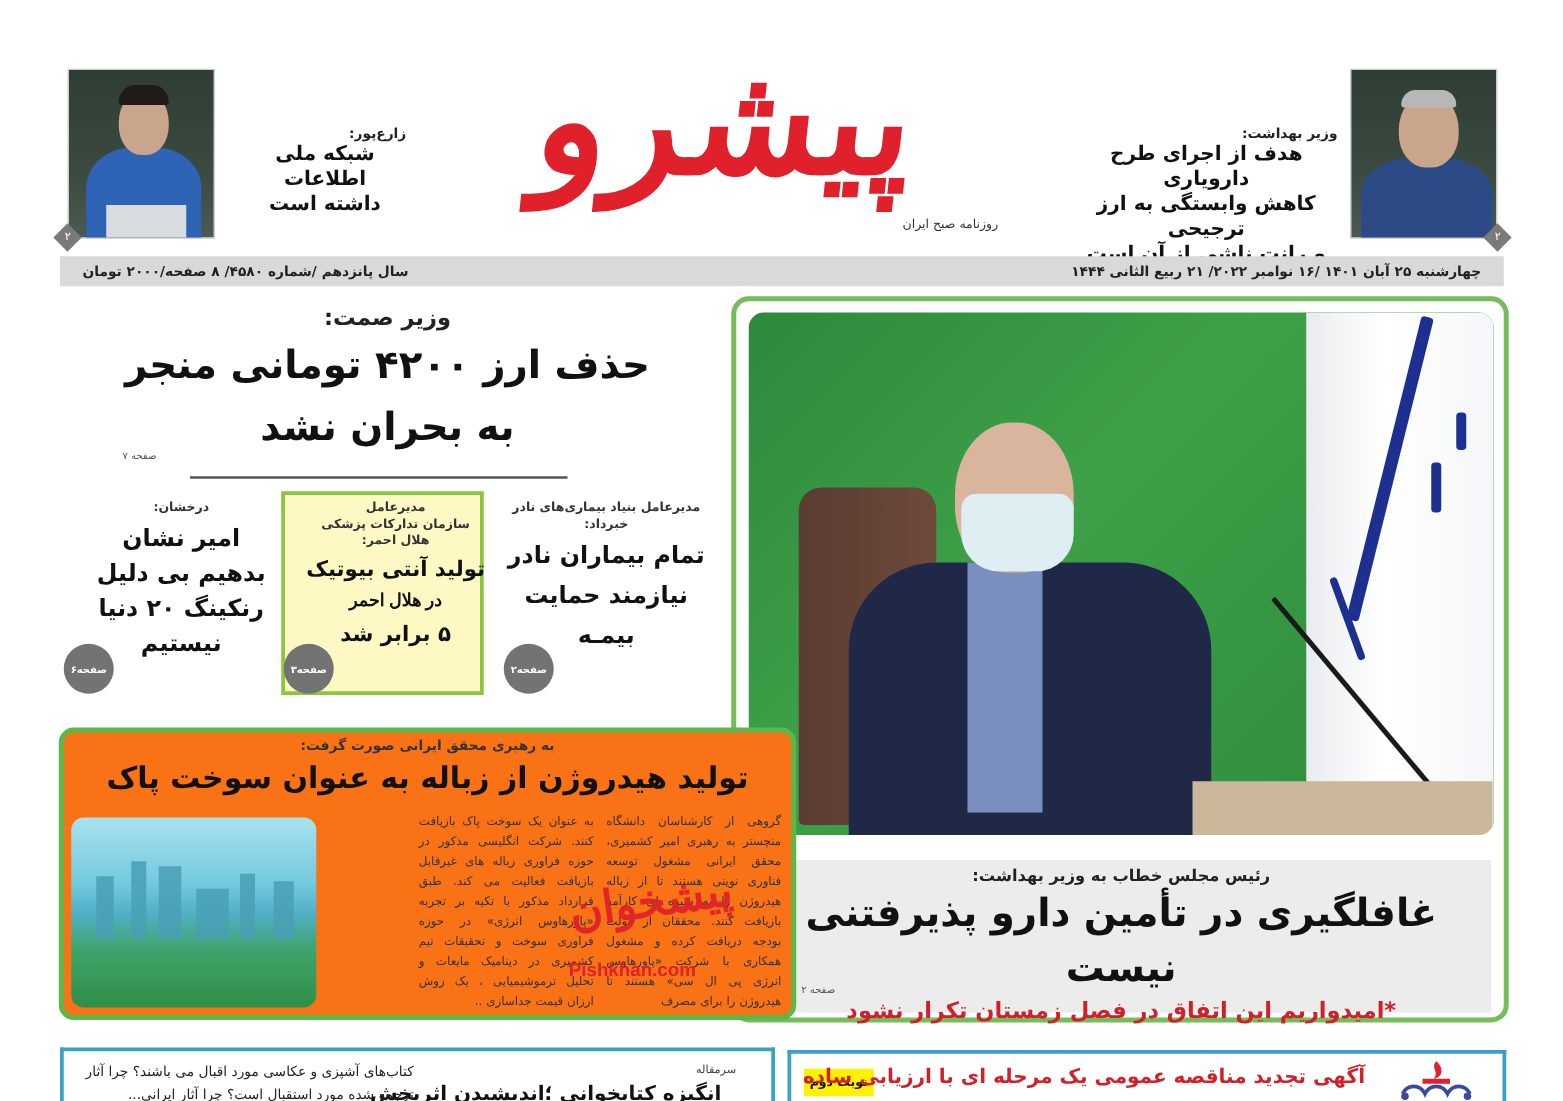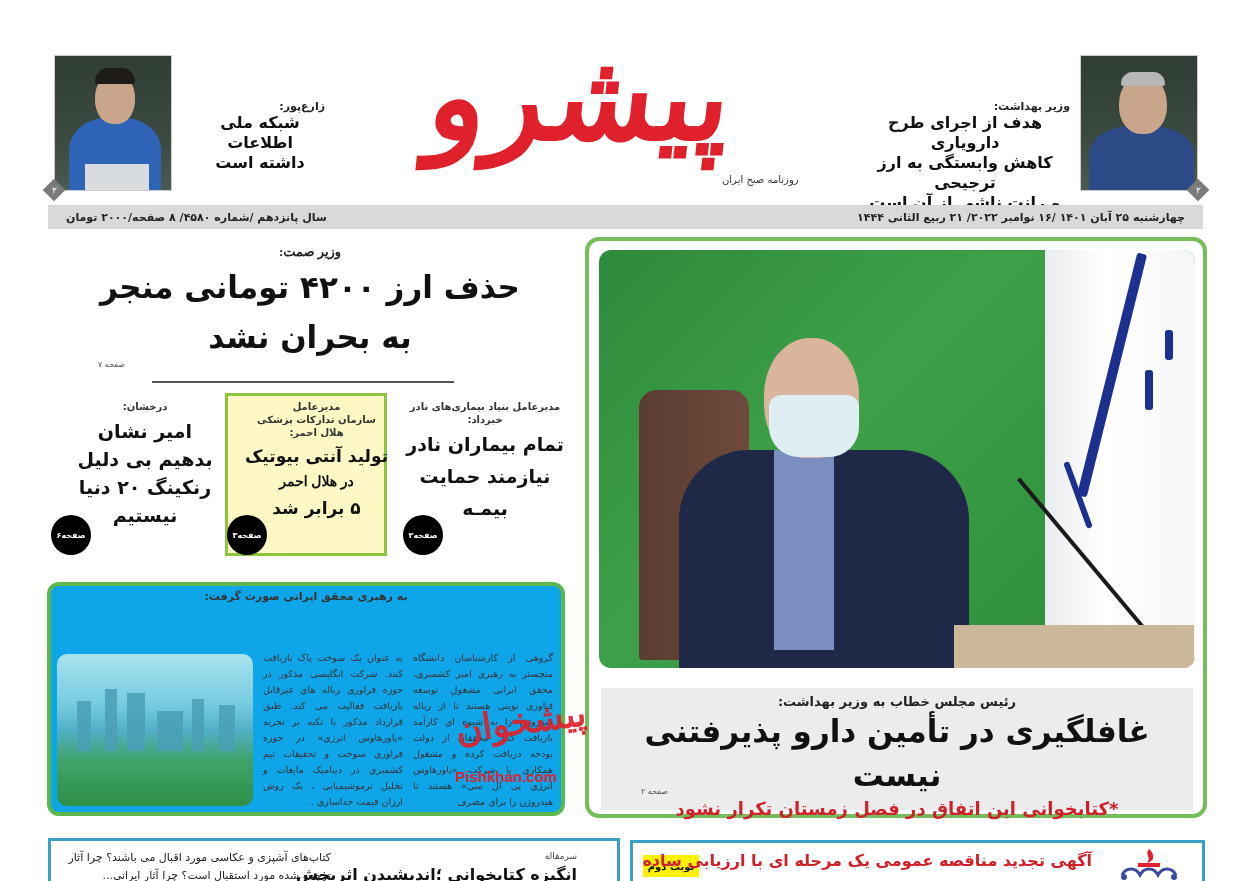--- a/index.html
+++ b/index.html
@@ -41,46 +41,46 @@
   .desk { position: absolute; left: 355px; top: 375px; width: 240px; height: 50px; background: #cbb79a; }
 
   .feature-caption { position: absolute; left: 12px; top: 447px; width: 592px; height: 122px; background: #ececec; text-align: center; }
   .feature-caption .kicker { font-size: 13px; font-weight: bold; margin-top: 6px; color: #222; }
   .feature-caption .headline { font-size: 31px; font-weight: bold; line-height: 44px; color: #111; letter-spacing: -0.5px; }
   .feature-caption .sub { font-size: 18px; font-weight: bold; color: #d2202a; line-height: 24px; }
   .feature-caption .pageref { position: absolute; left: 40px; bottom: 14px; font-size: 8px; color: #555; }
 
   
   .lead { position: absolute; left: 60px; top: 244px; width: 500px; text-align: center; }
-  .lead .kicker { font-size: 13px; font-weight: bold; color: #222; font-family: Liberation Serif, serif; }
+  .lead .kicker { font-size: 18px; font-weight: bold; color: #222; }
   .lead .headline { font-size: 31px; font-weight: bold; line-height: 46px; color: #111; margin-top: 4px; }
   .lead .pageref { position: absolute; left: 38px; top: 116px; font-size: 8px; color: #555; }
   .rule { position: absolute; left: 152px; top: 381px; width: 302px; height: 2px; background: #555; }
 
   .brief { position: absolute; top: 400px; text-align: center; }
   .brief .kicker { font-size: 10px; font-weight: bold; color: #333; line-height: 13px; }
   .brief .headline { font-size: 19px; font-weight: bold; line-height: 28px; color: #111; margin-top: 4px; }
   .brief-yellow { position: absolute; left: 225px; top: 393px; width: 162px; height: 163px; background: #fdf8c4; border: 3px solid #8cc63f; }
-  .page-circle { position: absolute; width: 40px; height: 40px; border-radius: 50%; background: #000000; color: #fff; font-size: 8px; font-weight: bold; display: flex; align-items: center; justify-content: center; }
-
-  
-  .hydro { position: absolute; left: 47px; top: 582px; width: 518px; height: 234px; border: 4px solid #5cb84a; border-radius: 12px; background: #0ea5e9; }
+  .page-circle { position: absolute; width: 40px; height: 40px; border-radius: 50%; background: #737373; color: #fff; font-size: 8px; font-weight: bold; display: flex; align-items: center; justify-content: center; }
+
+  
+  .hydro { position: absolute; left: 47px; top: 582px; width: 590px; height: 234px; border: 4px solid #5cb84a; border-radius: 12px; background: #f97316; }
   .hydro .kicker { position: absolute; top: 4px; width: 100%; text-align: center; font-size: 11px; font-weight: bold; color: #333; }
   .hydro .headline { position: absolute; top: 22px; width: 100%; text-align: center; font-size: 24px; font-weight: bold; color: #111; }
   .hydro .col { position: absolute; top: 64px; width: 140px; font-size: 9.5px; line-height: 16px; color: #333; text-align: justify; }
   .hydro .col1 { right: 8px; }
   .hydro .col2 { right: 158px; }
   .hydro-photo { position: absolute; left: 6px; top: 68px; width: 196px; height: 152px; border-radius: 10px; overflow: hidden; background: linear-gradient(180deg, #a9e2ee 0%, #73c9de 35%, #52b0c7 50%, #3fa36a 70%, #2f8f48 100%); }
   .bldg { position: absolute; bottom: 55px; background: #4a9fb5; opacity: 0.85; }
   .watermark { position: absolute; left: 455px; top: 700px; color: #e0202a; font-size: 36px; font-weight: bold; transform: rotate(-8deg); opacity: 0.92; font-family: "DejaVu Serif", serif; }
   .watermark-en { position: absolute; left: 455px; top: 768px; color: #e0202a; font-size: 15px; font-weight: bold; font-family: "Liberation Sans", sans-serif; direction: ltr; }
 
   
   .bottom-left { position: absolute; left: 48px; top: 838px; width: 572px; height: 50px; border: 3px solid #3aa0c8; border-bottom: none; background: #fff; }
-  .bottom-left .editorial-label { position: absolute; right: 40px; top: 10px; font-size: 9px; color: #444; margin-left: 12px; }
+  .bottom-left .editorial-label { position: absolute; right: 28px; top: 10px; font-size: 9px; color: #444; margin-left: 12px; }
   .bottom-left .editorial-title { position: absolute; right: 40px; top: 24px; font-size: 16px; font-weight: bold; color: #111; }
   .bottom-left .editorial-body { position: absolute; left: 10px; top: 8px; width: 270px; font-size: 11px; color: #222; line-height: 18px; }
   .bottom-right { position: absolute; left: 630px; top: 840px; width: 575px; height: 50px; border: 3px solid #3aa0c8; border-bottom: none; background: #fff; }
   .ad-title { position: absolute; right: 110px; top: 8px; font-size: 16px; font-weight: bold; color: #d2202a; white-space: nowrap; }
   .ad-badge { position: absolute; left: 10px; top: 12px; width: 56px; height: 22px; background: #fff200; font-size: 10px; font-weight: bold; color: #111; display: flex; align-items: center; justify-content: center; }
   .ad-logo { position: absolute; right: 18px; top: 4px; width: 70px; height: 40px; }
 </style>
 </head>
 <body>
 
@@ -138,21 +138,21 @@
     <div class="suit"></div>
     <div class="shirt"></div>
     <div class="head-main"></div>
     <div class="mask"></div>
     <div class="mic"></div>
     <div class="desk"></div>
   </div>
   <div class="feature-caption">
     <div class="kicker">رئیس مجلس خطاب به وزیر بهداشت:</div>
     <div class="headline">غافلگیری در تأمین دارو پذیرفتنی نیست</div>
-    <div class="sub">*کتابخوانی این اتفاق در فصل زمستان تکرار نشود</div>
+    <div class="sub">*امیدواریم این اتفاق در فصل زمستان تکرار نشود</div>
     <div class="pageref">صفحه ۲</div>
   </div>
 </div>
 
 <div class="lead">
   <div class="kicker">وزیر صمت:</div>
   <div class="headline">حذف ارز ۴۲۰۰ تومانی منجر</div>
   <div class="headline">به بحران نشد</div>
   <div class="pageref">صفحه ۷</div>
 </div>
@@ -182,20 +182,21 @@
   <div class="kicker">درخشان:</div>
   <div class="headline">امیر نشان</div>
   <div class="headline" style="margin-top:0;">بدهیم بی دلیل</div>
   <div class="headline" style="margin-top:0;">رنکینگ ۲۰ دنیا</div>
   <div class="headline" style="margin-top:0;">نیستیم</div>
 </div>
 <div class="page-circle" style="left:51px;top:515px;">صفحه۶</div>
 
 <div class="hydro">
   <div class="kicker">به رهبری محقق ایرانی صورت گرفت:</div>
+  <div class="headline">تولید هیدروژن از زباله به عنوان سوخت پاک</div>
   <div class="col col1">گروهی از کارشناسان دانشگاه منچستر به رهبری امیر کشمیری، محقق ایرانی مشغول توسعه فناوری نوینی هستند تا از زباله هیدروژن را به شیوه ای کارآمد بازیافت کنند. محققان از دولت بودجه دریافت کرده و مشغول همکاری با شرکت «پاورهاوس انرژی پی ال سی» هستند تا هیدروژن را برای مصرف</div>
   <div class="col col2">به عنوان یک سوخت پاک بازیافت کنند. شرکت انگلیسی مذکور در حوزه فراوری زباله های غیرقابل بازیافت فعالیت می کند. طبق قرارداد مذکور با تکیه بر تجربه «پاورهاوس انرژی» در حوزه فراوری سوخت و تحقیقات تیم کشمیری در دینامیک مایعات و تحلیل ترموشیمیایی ، یک روش ارزان قیمت جداسازی ..</div>
   <div class="hydro-photo">
     <div class="bldg" style="left:20px;width:14px;height:50px;"></div>
     <div class="bldg" style="left:48px;width:12px;height:62px;"></div>
     <div class="bldg" style="left:70px;width:18px;height:58px;"></div>
     <div class="bldg" style="left:100px;width:26px;height:40px;"></div>
     <div class="bldg" style="left:135px;width:12px;height:52px;"></div>
     <div class="bldg" style="left:162px;width:16px;height:46px;"></div>
   </div>

